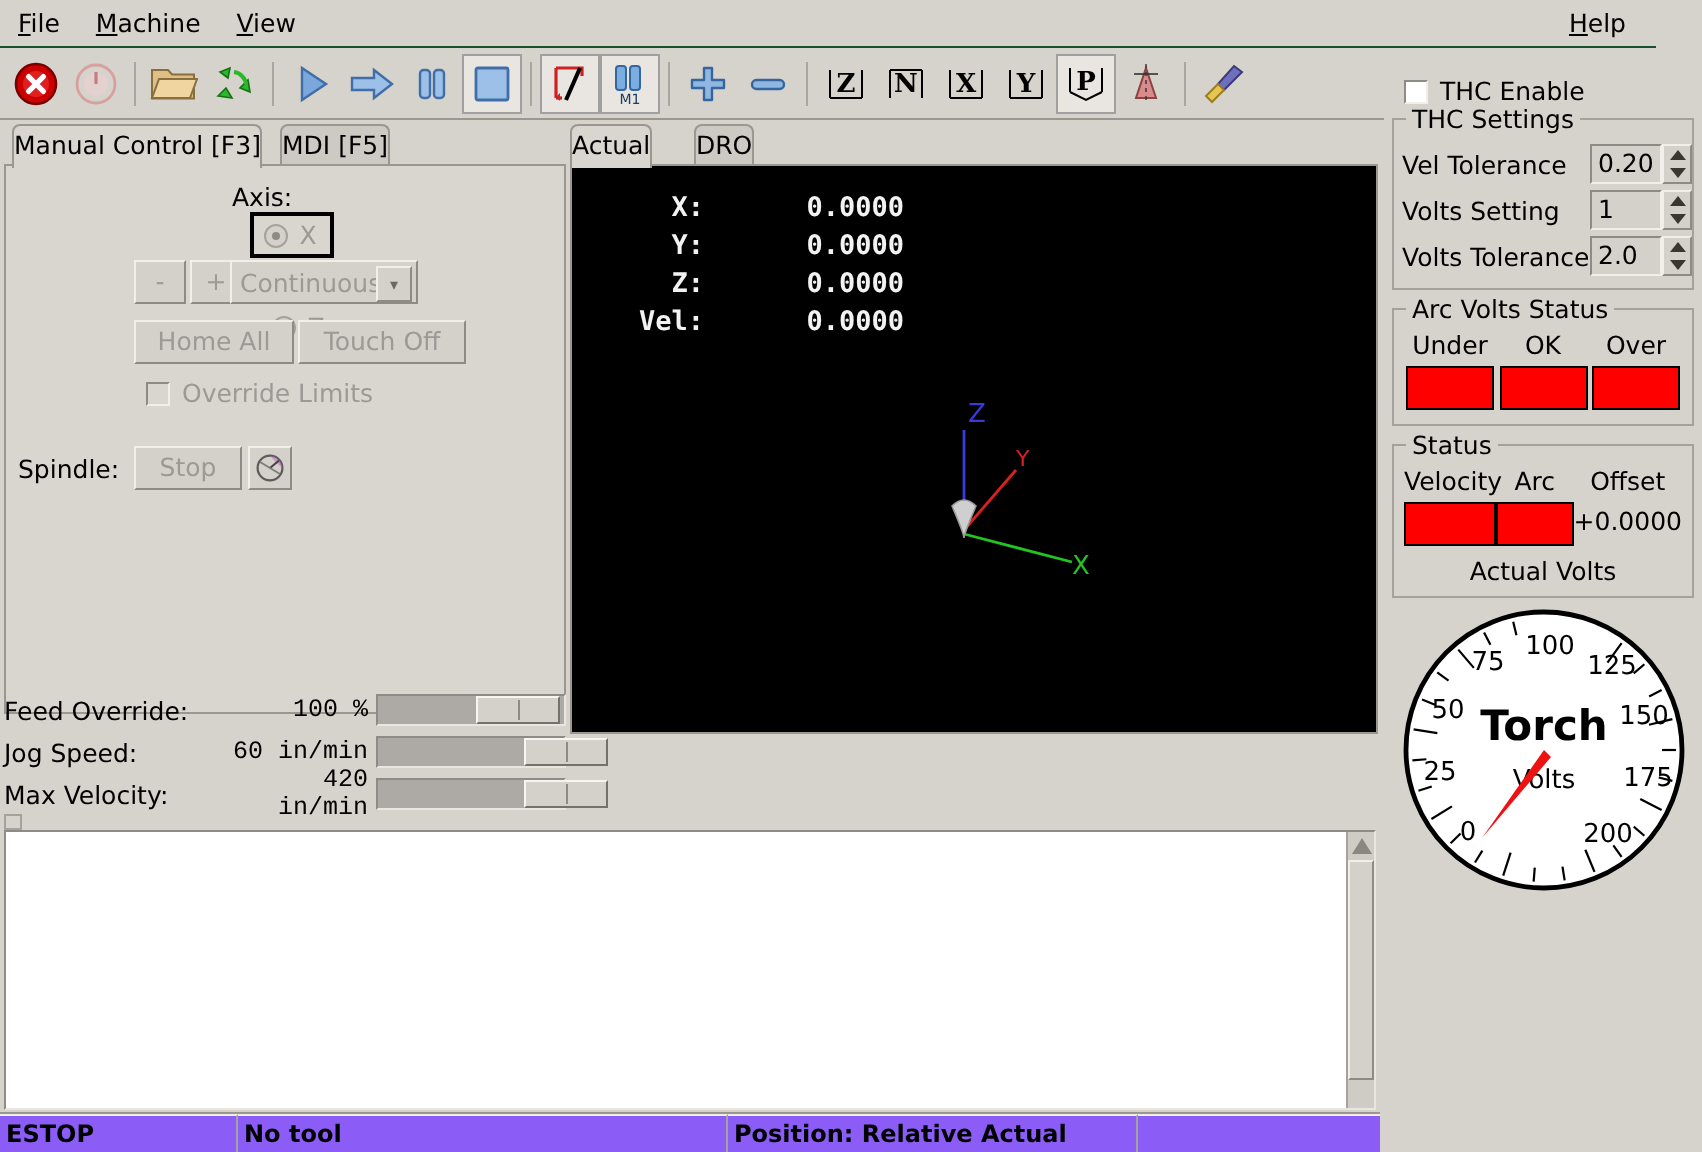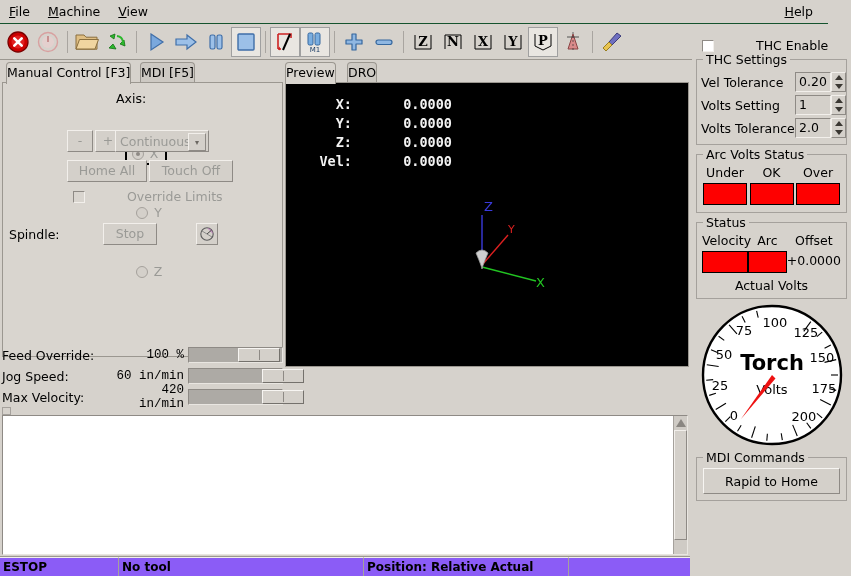--- a/index.html
+++ b/index.html
@@ -88,21 +88,21 @@
     height: 22px;
   }
   .tabbody {
     position: absolute; left: 0; top: 20px;
     width: 281px; height: 275px;
     background: #d9d5cf;
     border: 1px solid #9b9790;
     box-sizing: border-box;
   }
 
-  .row { display: flex; align-items: center; gap: 36px; }
+  .row { display: flex; align-items: center; }
   .lbl { font-size: 12.5px; color: #000; }
   .lbl.dim { color: #9a9a96; }
 
   .radio {
     width: 12px; height: 12px; border-radius: 50%;
     border: 1px solid #a5a19c;
     background: #d4d0ca;
     display: inline-block;
     position: relative;
     box-sizing: border-box;
@@ -626,21 +626,21 @@
       <div class="sl-val">420 in/min</div>
       <div class="sl-track">
         <div class="sl-thumb" style="left:78%;"></div>
       </div>
     </div>
 
   </div>
 
   <div class="center-panel">
     <div class="tabrow">
-      <div class="tab active" style="left:0px;">Preview</div>
+      <div class="tab active" style="left:0px;">Actual</div>
       <div class="tab" style="left:62px;">DRO</div>
     </div>
 
     <div class="preview-canvas">
       <div class="dro">
         <div class="dro-line">
           <span class="dro-ax">X:</span>
           <span class="dro-val">0.0000</span>
         </div>
         <div class="dro-line">
@@ -846,24 +846,20 @@
           <text x="122" y="59">150</text>
           <text x="124" y="90">175</text>
           <text x="104" y="118">200</text>
         </g>
         <text x="72" y="67" font-family="DejaVu Sans, sans-serif" font-size="21" font-weight="bold" fill="#000" text-anchor="middle">Torch</text>
         <text x="72" y="91" font-family="DejaVu Sans, sans-serif" font-size="13" fill="#000" text-anchor="middle">Volts</text>
         <polygon points="72,72 75.5,75.5 41,116" fill="#ee1111"></polygon>
       </svg>
     </div>
 
-    <div class="group" style="margin-top:10px; padding:10px 4px 6px 4px;">
-      <div class="gtitle">MDI Commands</div>
-      <div class="mdi-btn" style="margin:0 2px;">Rapid to Home</div>
-    </div>
 
   </div>
 
   <div class="statusbar">
     <div class="sb-cell" style="width:119px;">ESTOP</div>
     <div class="sb-cell" style="width:245px;">No tool</div>
     <div class="sb-cell" style="width:205px;">Position: Relative Actual</div>
     <div class="sb-cell" style="flex:1; border-right:none;"></div>
   </div>
 

